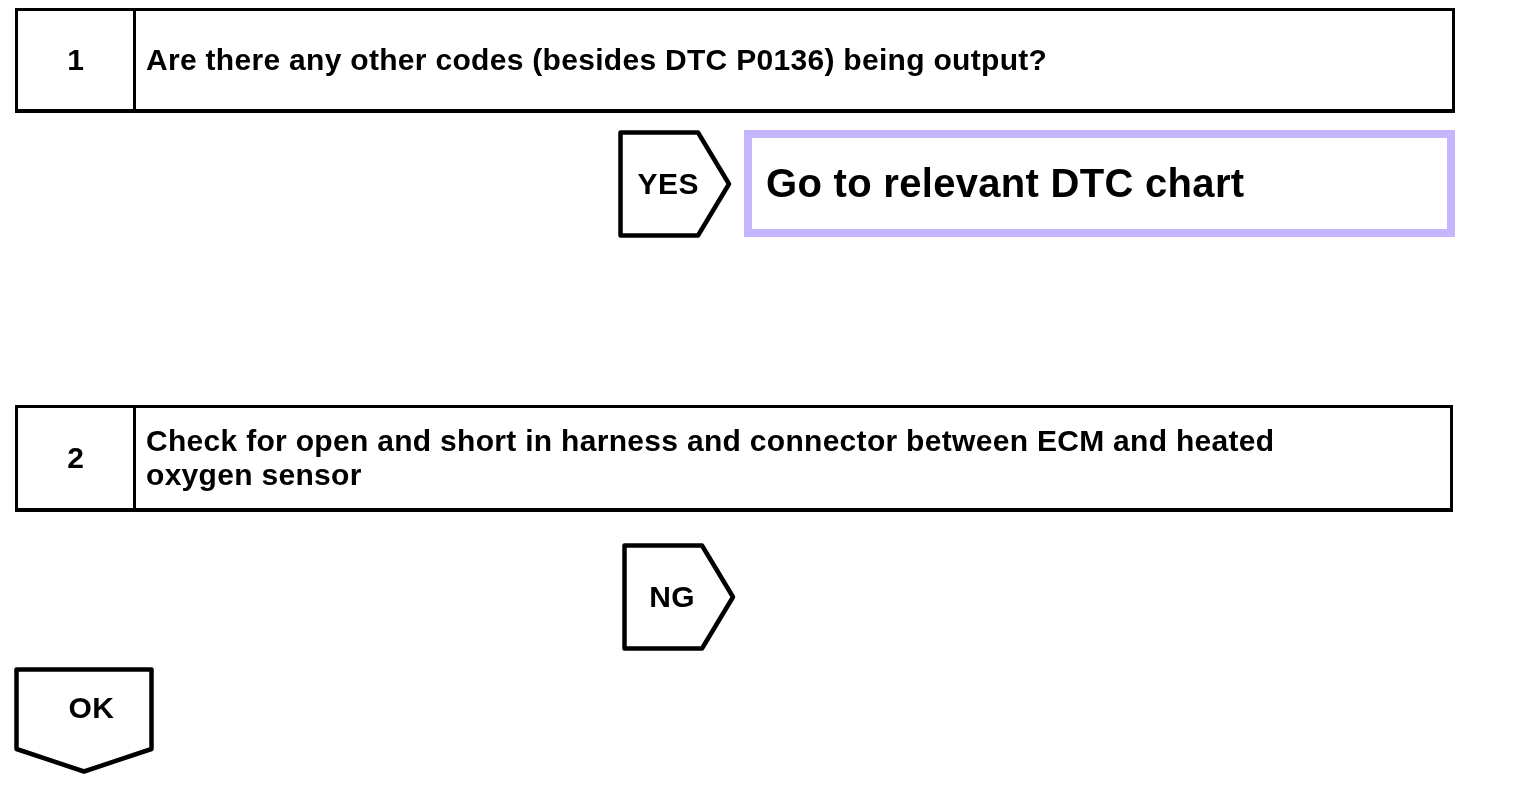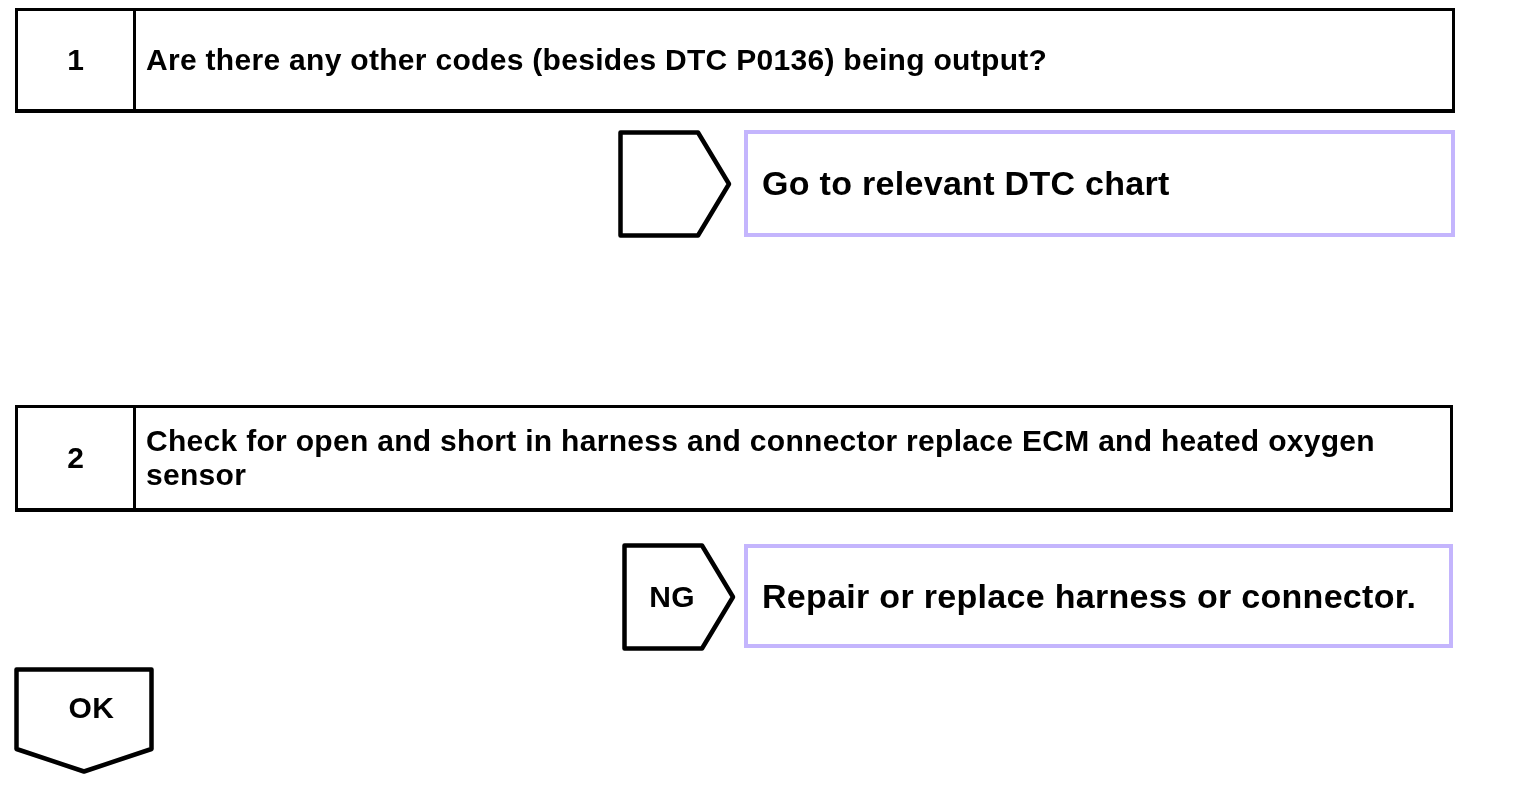--- a/index.html
+++ b/index.html
@@ -40,25 +40,25 @@
     display: flex;
     align-items: center;
     font-size: 30px;
     line-height: 34px;
     letter-spacing: 0.3px;
     padding: 6px 74px 6px 10px;
   }
 
   
   .result-box {
-    border: 4px solid #c4b5fd;
+    border: 8px solid #c4b5fd;
     background: #fff;
     display: flex;
     align-items: center;
-    font-size: 34px;
+    font-size: 40px;
     letter-spacing: 0.3px;
     padding-left: 14px;
   }
 
   
   .shape { position: absolute; }
   .shape svg { position: absolute; left: 0; top: 0; display: block; }
   .shape-label {
     position: absolute;
     display: flex;
@@ -77,42 +77,40 @@
 
   <div class="abs step-box" style="left:15px; top:8px; width:1440px; height:105px;">
     <div class="step-num">1</div>
     <div class="step-text">Are there any other codes (besides DTC P0136) being output?</div>
   </div>
 
   <div class="shape chevron" style="left:618px; top:130px; width:114px; height:108px;">
     <svg viewBox="0 0 114 108" width="114" height="108">
       <polygon points="2.5,2.5 80,2.5 111,54 80,105.5 2.5,105.5" fill="#ffffff" stroke="#000000" stroke-width="4.5" stroke-linejoin="round"></polygon>
     </svg>
+    <span class="shape-label">YES</span>
   </div>
 
   <div class="abs result-box" style="left:744px; top:130px; width:711px; height:107px;">
     <span>Go to relevant DTC chart</span>
   </div>
 
 
   <div class="abs step-box" style="left:15px; top:405px; width:1438px; height:107px;">
     <div class="step-num">2</div>
-    <div class="step-text">Check for open and short in harness and connector replace ECM and heated oxygen sensor</div>
+    <div class="step-text">Check for open and short in harness and connector between ECM and heated oxygen sensor</div>
   </div>
 
   <div class="shape chevron" style="left:616px; top:543px; width:114px; height:108px;margin-left:6px;">
     <svg viewBox="0 0 114 108" width="114" height="108">
       <polygon points="2.5,2.5 80,2.5 111,54 80,105.5 2.5,105.5" fill="#ffffff" stroke="#000000" stroke-width="4.5" stroke-linejoin="round"></polygon>
     </svg>
     <span class="shape-label">NG</span>
   </div>
 
-  <div class="abs result-box" style="left:744px; top:544px; width:709px; height:104px;">
-    <span>Repair or replace harness or connector.</span>
-  </div>
 
   <div class="shape pent" style="left:14px; top:667px; width:155px; height:107px;">
     <svg viewBox="0 0 140 107" width="140" height="107">
       <polygon points="2.5,2.5 137.5,2.5 137.5,82 70,104.5 2.5,82" fill="#ffffff" stroke="#000000" stroke-width="4.5" stroke-linejoin="round"></polygon>
     </svg>
     <span class="shape-label">OK</span>
   </div>
 
 </div>
 

